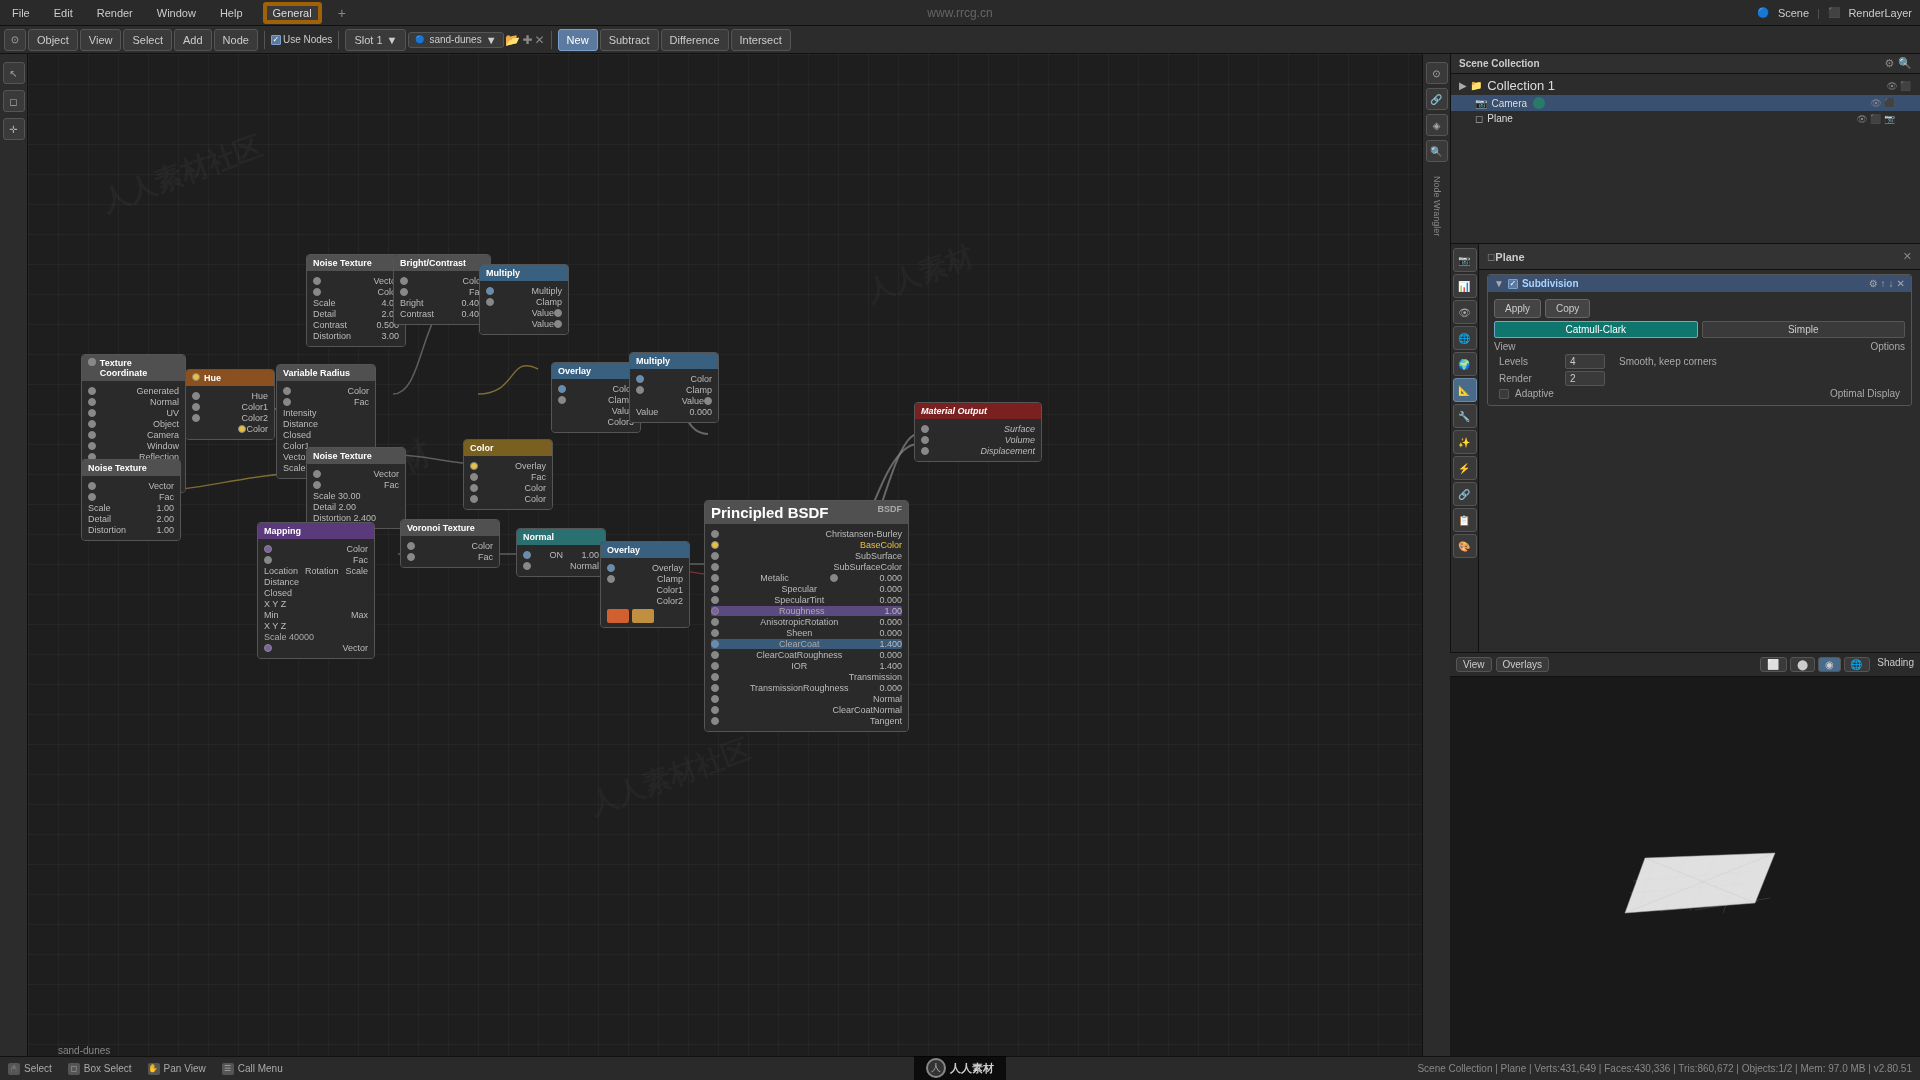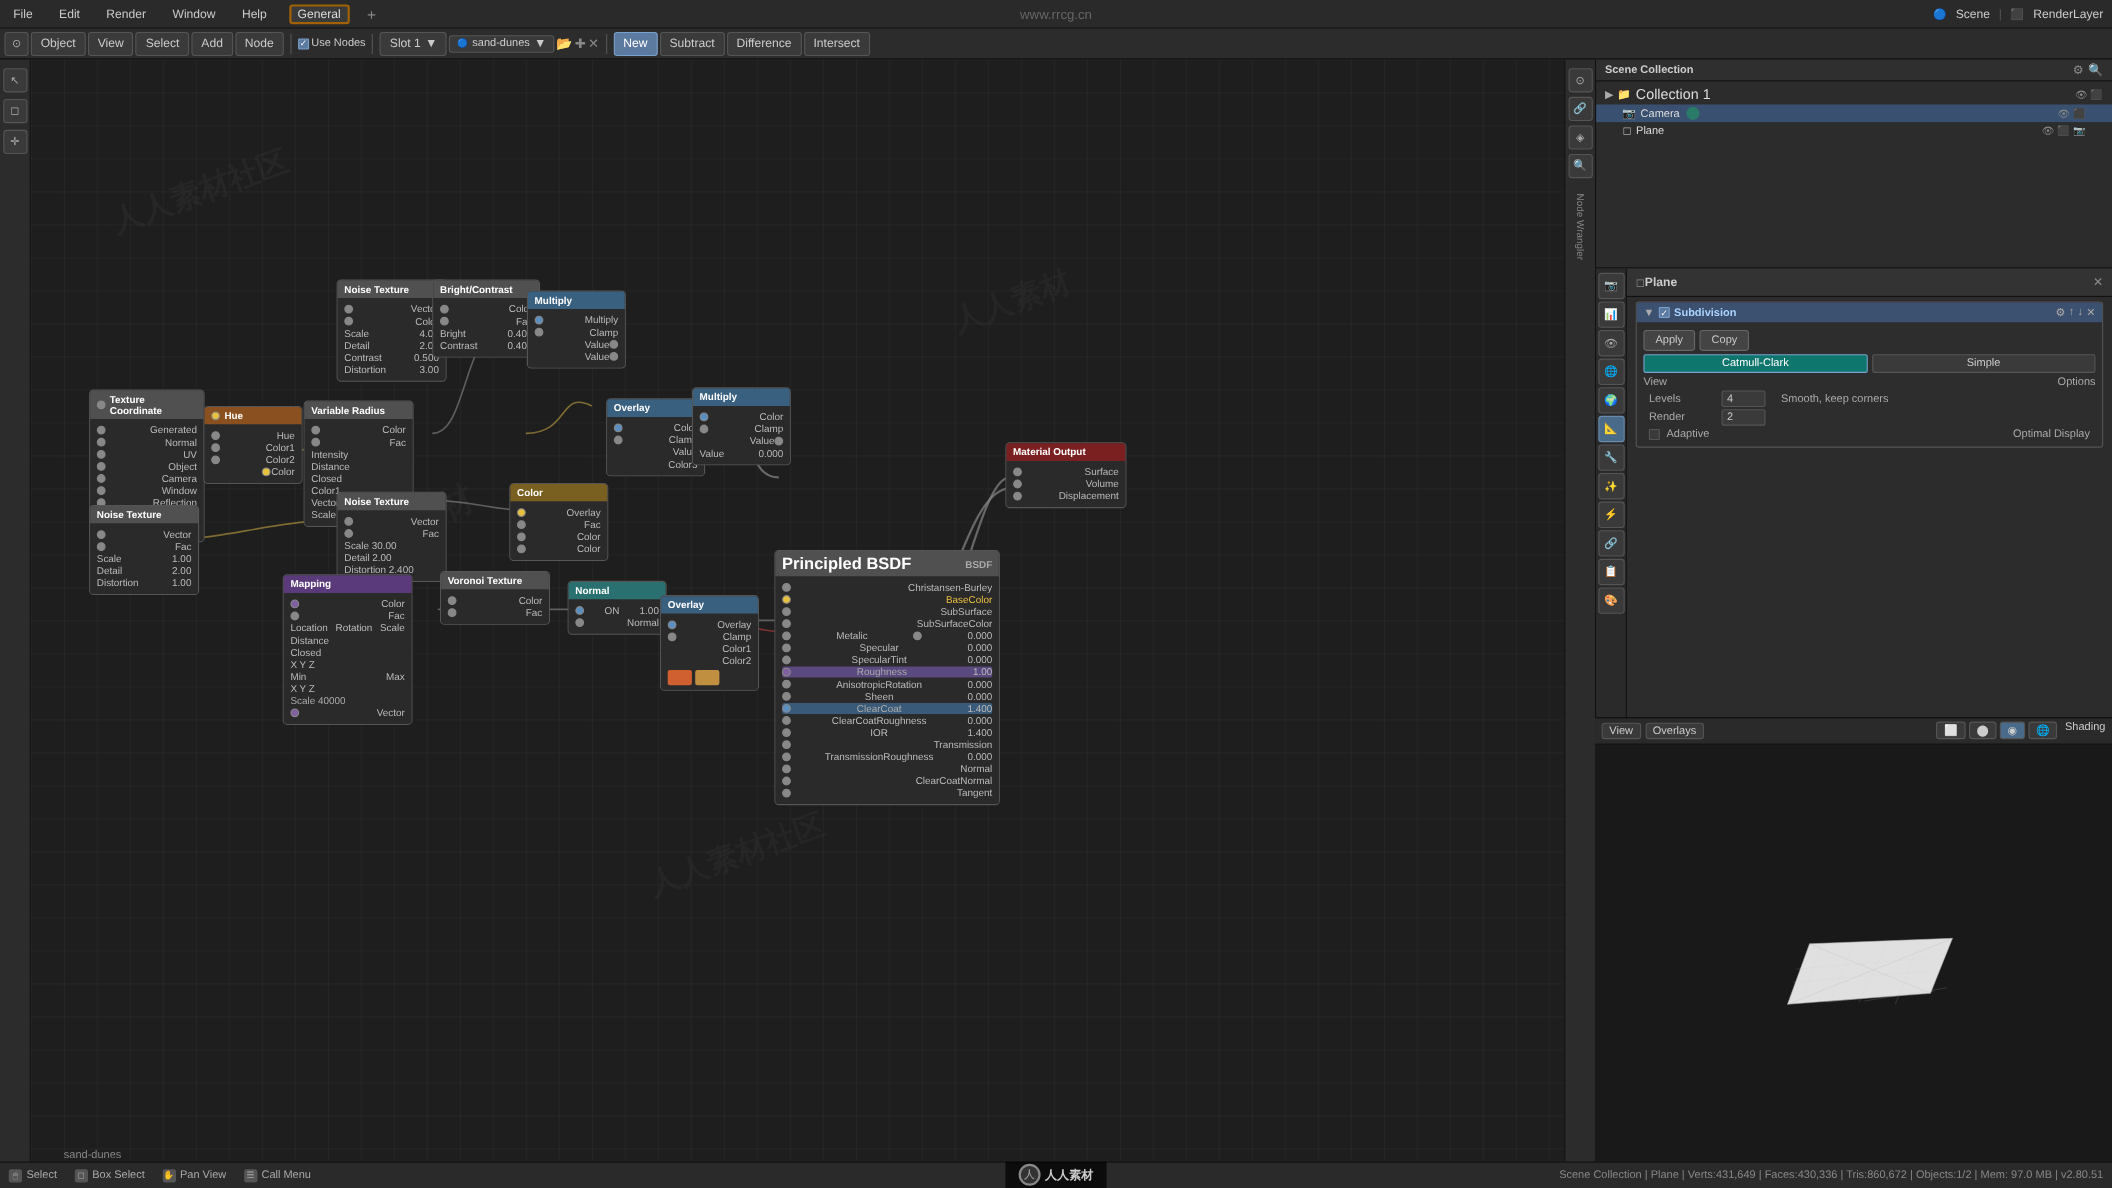--- a/index.html
+++ b/index.html
@@ -28,21 +28,21 @@
       z-index: 100;
     }
     .menu-item {
       font-size: 11px;
       color: #ccc;
       cursor: pointer;
       padding: 2px 4px;
     }
     .editor-type-badge {
       background: #3a3a3a;
-      border: 2px solid #a16207;
+      border: 4px solid #a16207;
       border-radius: 3px;
       padding: 1px 6px;
       font-size: 11px;
       color: #ddd;
     }
     .top-center {
       position: absolute;
       left: 50%;
       transform: translateX(-50%);
       color: #666;
@@ -144,21 +144,21 @@
       min-width: 90px;
       z-index: 10;
     }
     .node-header {
       padding: 3px 6px;
       border-radius: 3px 3px 0 0;
       font-size: 10px;
       font-weight: bold;
       color: #fff;
       display: flex;
-      align-items: center;
+      align-items: flex-start;
       gap: 4px;
     }
     .node-body {
       padding: 4px 6px;
       background: #2a2a2a;
       border-radius: 0 0 3px 3px;
     }
     .node-row {
       display: flex;
       align-items: center;
@@ -1032,21 +1032,21 @@
             <span class="socket sock-gray"></span>
             <span>ClearCoatNormal</span>
           </div>
         <div class="node-row">
             <span class="socket sock-gray"></span>
             <span>Tangent</span>
           </div>
       </div>
     </div>
 
-    <div class="node" style="left:886px;top:348px;width:110px;">
+    <div class="node" style="left:886px;top:348px;width:128px;font-style:italic;">
       <div class="node-header hdr-red">
         <span style="font-size:9px;">Material Output</span>
       </div>
       <div class="node-body">
         <div class="node-row">
             <span class="socket sock-gray"></span>
             <span>Surface</span>
           </div>
         <div class="node-row">
             <span class="socket sock-gray"></span>

